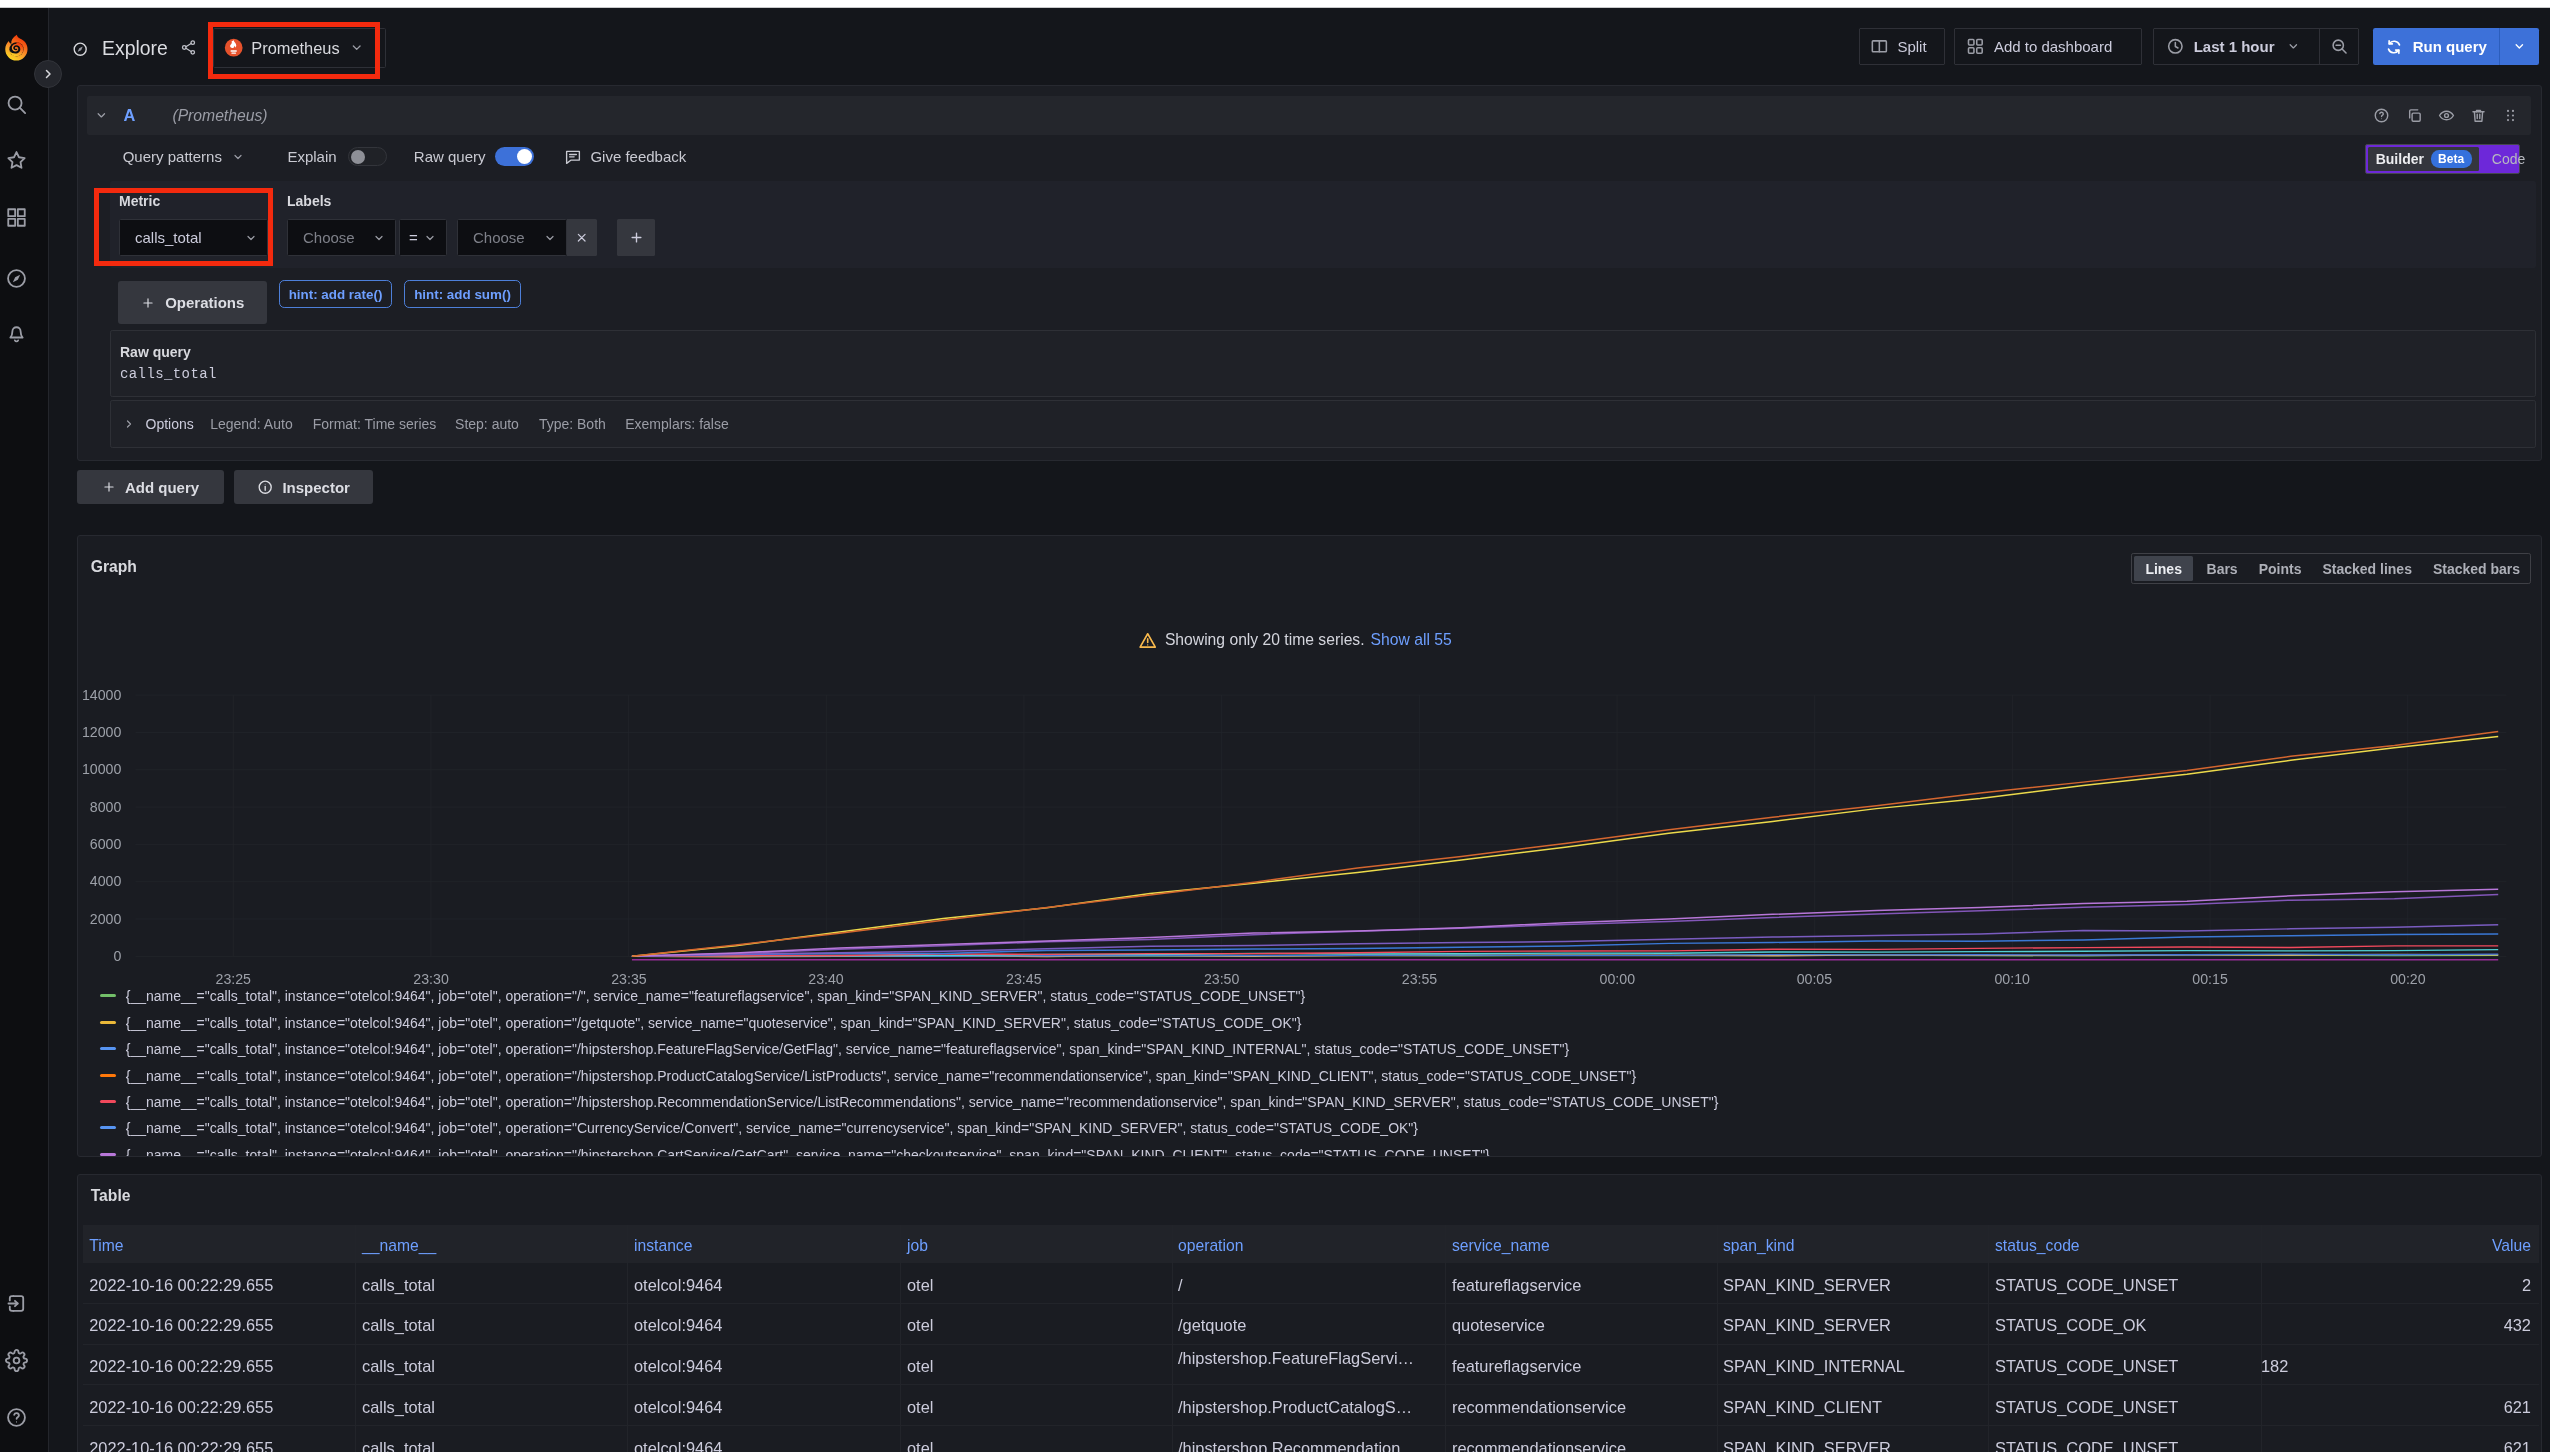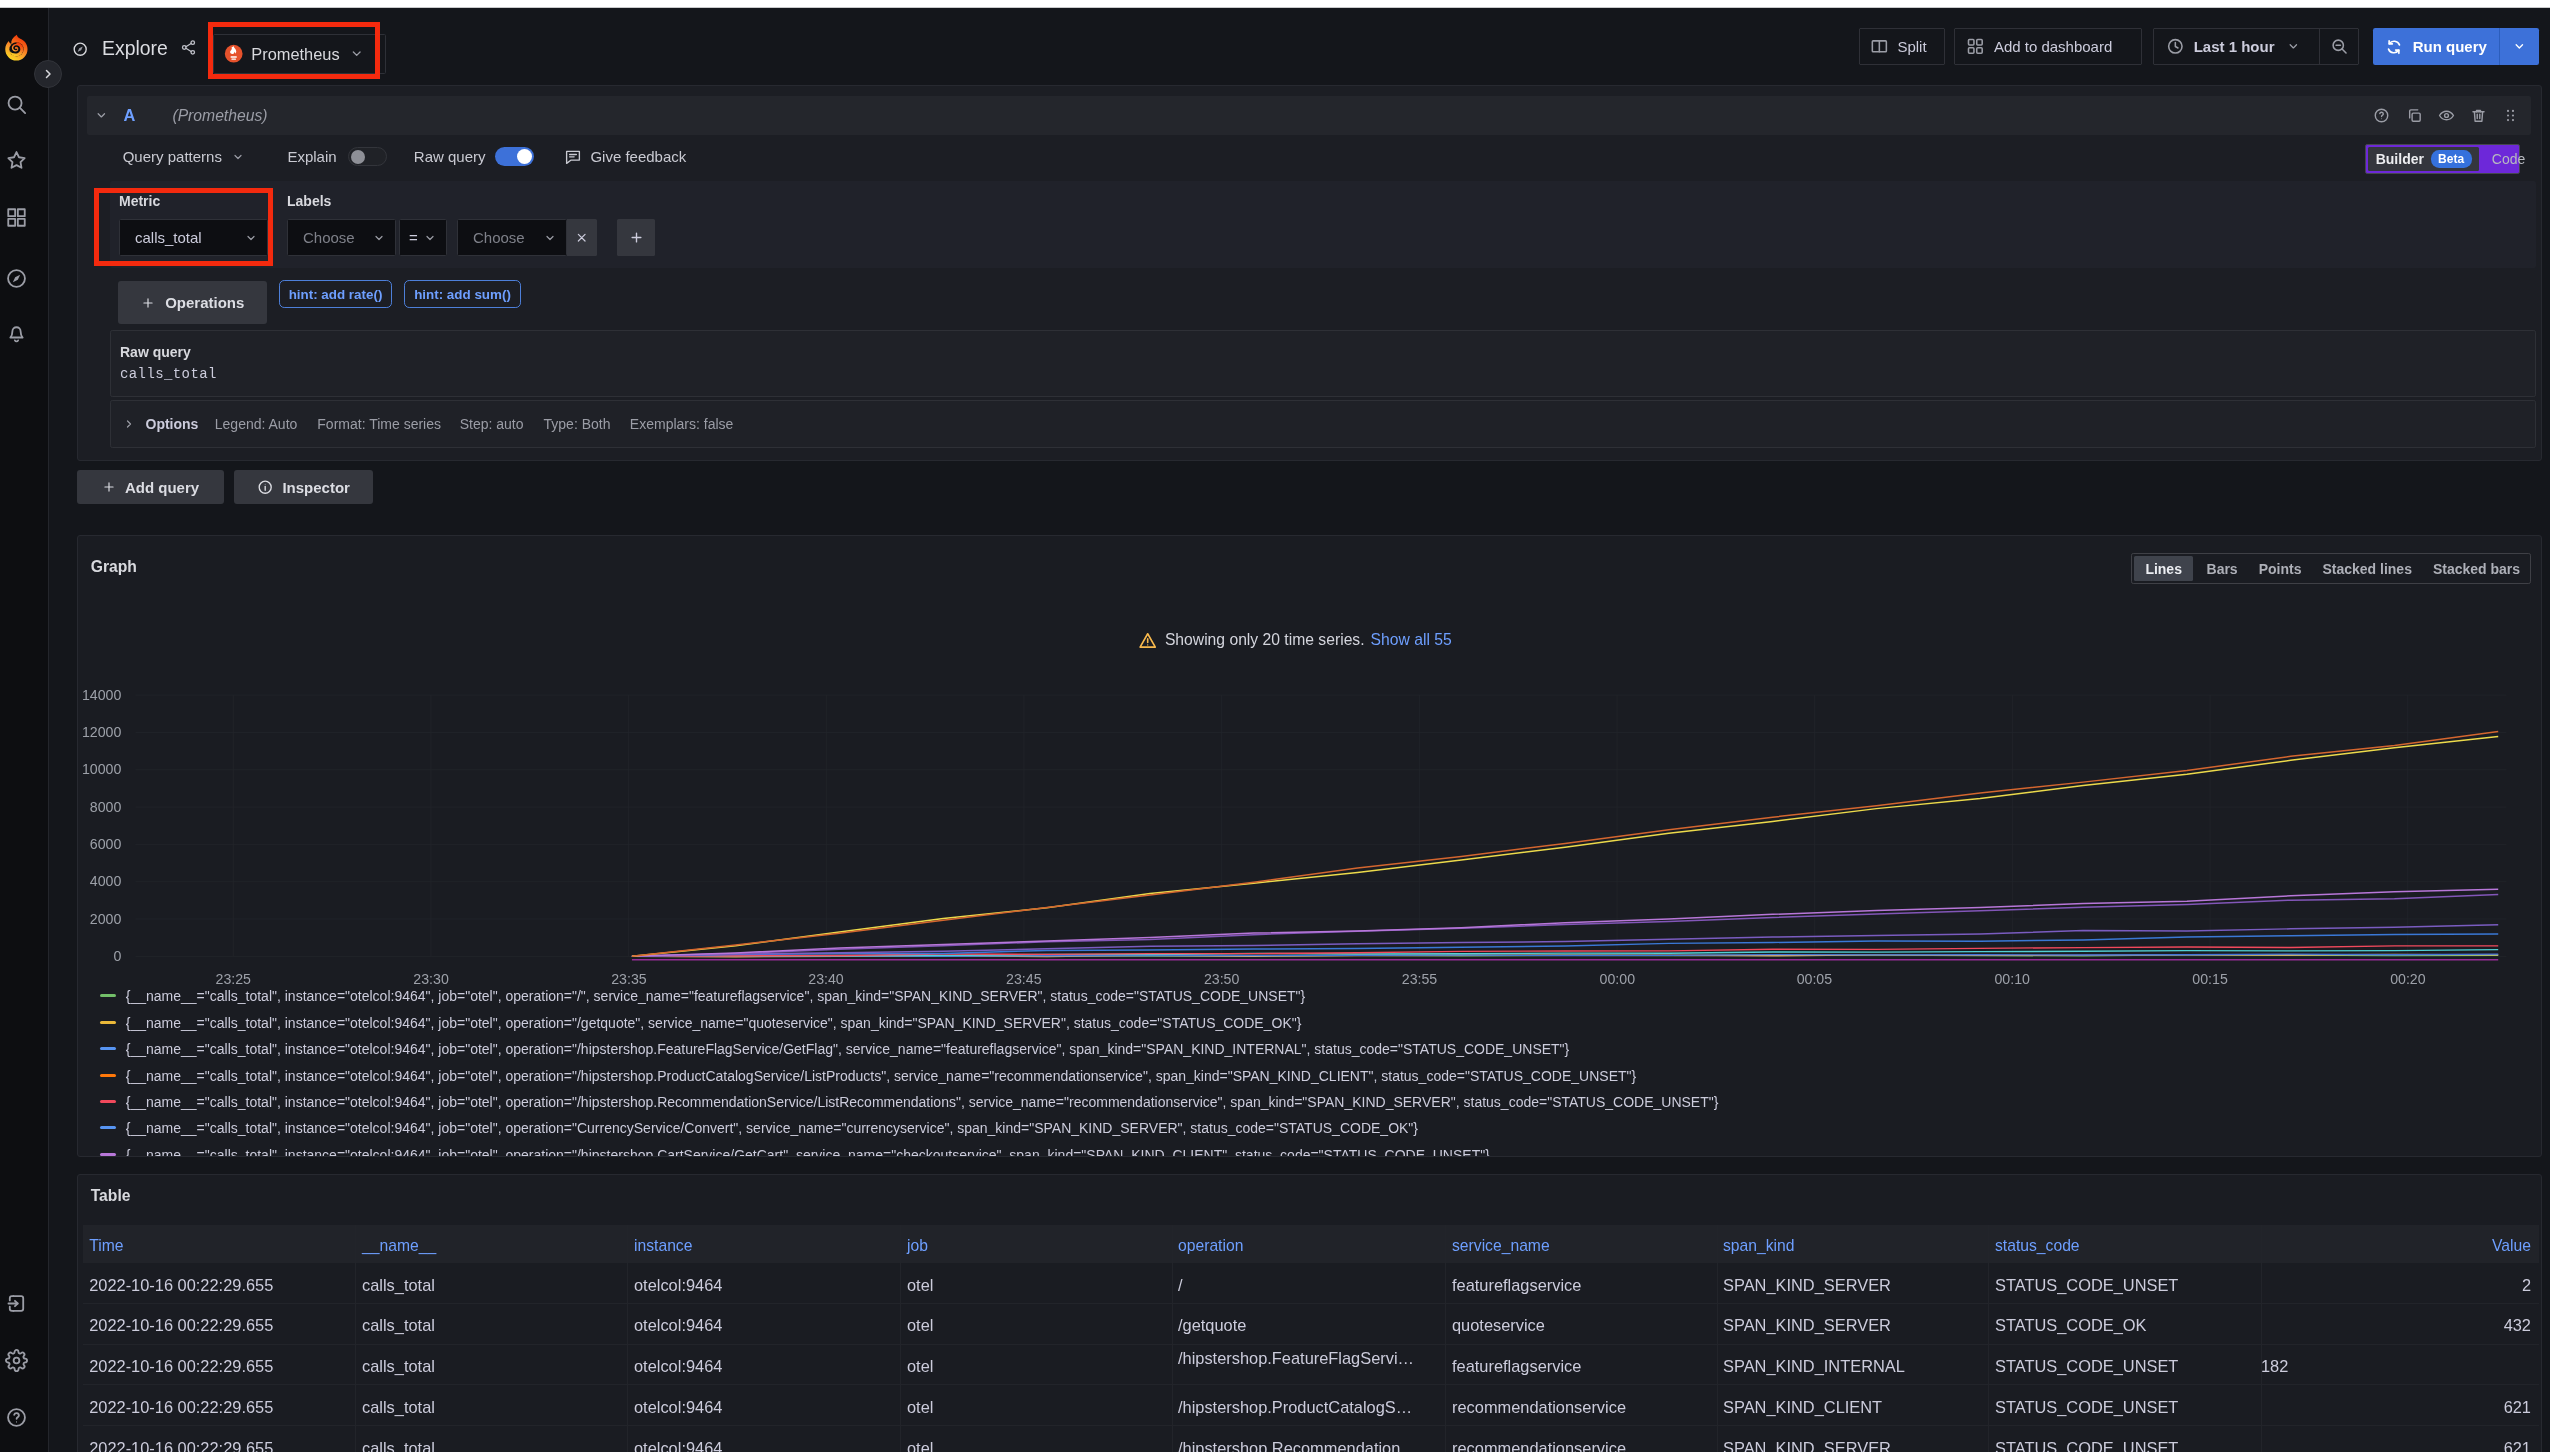--- a/index.html
+++ b/index.html
@@ -101,21 +101,21 @@
     <div class="abs" style="left:102px;top:37px;font-size:19.4px;font-weight:500;color:#dcdde2;">Explore</div>
     <div class="abs" style="left:180px;top:39px;">
       <svg class="icon" width="17" height="17" viewBox="0 0 24 24" fill="none" stroke="#c2c3cb" stroke-width="1.8" stroke-linecap="round" stroke-linejoin="round">
         <circle cx="18" cy="5.2" r="2.5"></circle>
         <circle cx="6" cy="12" r="2.5"></circle>
         <circle cx="18" cy="18.8" r="2.5"></circle>
         <line x1="8.3" y1="10.9" x2="15.7" y2="6.4"></line>
         <line x1="8.3" y1="13.1" x2="15.7" y2="17.6"></line>
       </svg>
     </div>
-    <div class="abs row" style="left:213px;top:34px;width:173px;height:40px;background:#14161b;border:0.7px solid #2e3037;border-radius:1.5px;padding-left:9.7px;">
+    <div class="abs row" style="left:213px;top:28px;width:173px;height:40px;background:#14161b;border:0.7px solid #2e3037;border-radius:1.5px;padding-left:9.7px;">
 <svg width="19.4" height="19.4" viewBox="0 0 24 24">
         <circle cx="12" cy="12" r="11" fill="#e6522c"></circle>
 <path fill="#fff" d="M12 3.2c.6 2.1 3.2 3.3 3.2 6a3.6 3.6 0 0 1-1.4 2.9c.25-1-.1-2-.9-2.5.15 1.2-.5 2.3-1.6 2.7-1.1.4-2.4.1-3.1-.8-.8-1-.8-2.4 0-3.3.5-.7 1.2-1.2 1.4-2.1.15-.7.05-1.4-.25-2 1.35-.2 2.4-.9 2.65-1.9z"></path>
 <rect x="8.2" y="15.2" width="7.6" height="1.8" rx="0.4" fill="#fff"></rect>
         <rect x="9.2" y="18.1" width="5.6" height="1.5" rx="0.4" fill="#fff"></rect>
       </svg>
 <div style="margin-left:8.2px;font-size:16.4px;color:#d8d9de;">Prometheus</div>
 <svg style="margin-left:10.5px" width="13.4" height="13.4" viewBox="0 0 24 24" class="chev">
         <path d="M6 9l6 6 6-6"></path>
       </svg>
@@ -307,21 +307,21 @@
       <span style="font-size:13.4px;font-weight:bold;color:#6e9fff;">hint: add sum()</span>
     </div>
     <div class="abs" style="left:110px;top:330px;width:2426px;height:67px;background:#1f2127;border:0.7px solid #2e3036;border-radius:2.2px;padding:12.7px 0 0 9px;">
 <div style="font-size:14px;font-weight:bold;color:#d8d9de;">Raw query</div>
 <div style="margin-top:6.7px;font-size:14px;letter-spacing:0.4px;font-family:'Liberation Mono',monospace;color:#ccccdc;">calls_total</div>
     </div>
     <div class="abs row" style="left:110px;top:400px;width:2426px;height:48px;background:#1f2127;border:0.7px solid #2e3036;border-radius:2.2px;">
 <svg style="margin-left:12px" width="12" height="12" viewBox="0 0 24 24" class="chev">
         <path d="M9 6l6 6-6 6"></path>
       </svg>
-<span style="margin-left:10.5px;font-size:14px;font-weight:bold;color:#ccccdc;">Options</span>
+<span style="margin-left:10.5px;font-size:14px;font-weight:normal;color:#ccccdc;">Options</span>
 <span style="margin-left:16.4px;font-size:14px;color:#9b9da6;">Legend: Auto</span>
 <span style="margin-left:20px;font-size:14px;color:#9b9da6;">Format: Time series</span>
 <span style="margin-left:18.7px;font-size:14px;color:#9b9da6;">Step: auto</span>
 <span style="margin-left:20px;font-size:14px;color:#9b9da6;">Type: Both</span>
 <span style="margin-left:19.4px;font-size:14px;color:#9b9da6;">Exemplars: false</span>
 </div>
     <div class="abs graybtn" style="left:77px;top:470px;width:147px;height:34px;font-size:15px;">
 <svg style="margin-right:9px" width="14" height="14" viewBox="0 0 24 24" fill="none" stroke="#dcdde3" stroke-width="2" stroke-linecap="round">
         <path d="M12 5v14M5 12h14"></path>
       </svg>Add query</div>

